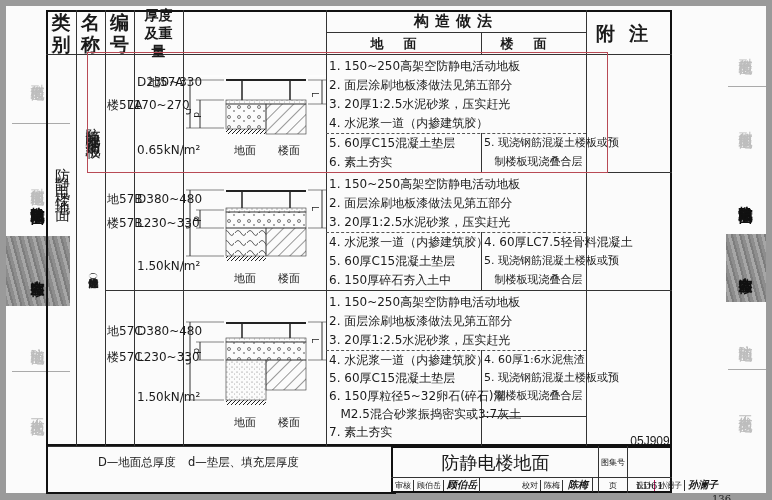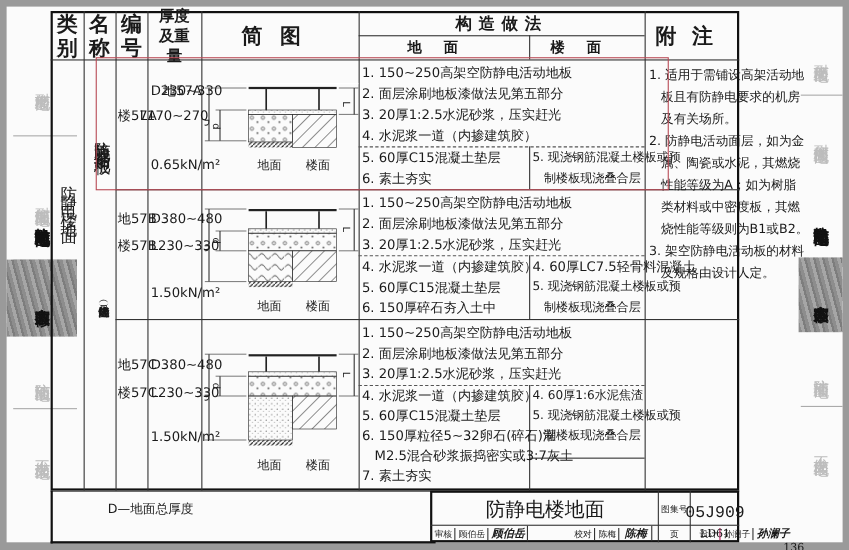--- a/index.html
+++ b/index.html
@@ -93,23 +93,20 @@
     </div>
   <div class="hdr" style="left:70px;top:6px;width:29px;height:42px;">
       <span style="width:20px;">名称</span>
     </div>
   <div class="hdr" style="left:99px;top:6px;width:29px;height:42px;">
       <span style="width:20px;">编号</span>
     </div>
   <div class="hdr" style="left:128px;top:6px;width:49px;height:42px;font-size:14px;line-height:18px;">
       <span style="width:40px;">厚度及重量</span>
     </div>
-  <div class="hdr" style="left:177px;top:6px;width:143px;height:42px;letter-spacing:16px;">
-      <span>简图</span>
-    </div>
   <div class="hdr" style="left:320px;top:4px;width:260px;height:22px;font-size:15px;letter-spacing:6px;">
       <span>构造做法</span>
     </div>
   <div class="hdr" style="left:320px;top:27px;width:155px;height:21px;font-size:13px;letter-spacing:20px;">
       <span>地面</span>
     </div>
   <div class="hdr" style="left:475px;top:27px;width:105px;height:21px;font-size:13px;letter-spacing:20px;">
       <span>楼面</span>
     </div>
   <div class="hdr" style="left:580px;top:6px;width:86px;height:42px;letter-spacing:14px;">
@@ -272,46 +269,35 @@
     <div class="txt" style="left:323px;top:362px;">5. 60厚C15混凝土垫层</div>
     <div class="txt" style="left:323px;top:380px;">6. 150厚粒径5~32卵石(碎石)灌</div>
     <div class="txt" style="left:323px;top:398px;white-space:pre;">   M2.5混合砂浆振捣密实或3:7灰土</div>
     <div class="txt" style="left:323px;top:416px;">7. 素土夯实</div>
     <div class="txt" style="left:478px;top:344px;font-size:11px;">4. 60厚1:6水泥焦渣</div>
     <div class="txt" style="left:478px;top:362px;font-size:11px;">5. 现浇钢筋混凝土楼板或预</div>
     <div class="txt" style="left:478px;top:380px;font-size:11px;white-space:pre;">   制楼板现浇叠合层</div>
     <div class="hl" style="left:475px;top:410px;width:105px;"></div>
   </div>
 
-  <div class="abs notes" style="left:584px;top:52px;width:82px;">
-    <div style="white-space:pre;">1. 适用于需铺设高架活动地</div>
-    <div style="white-space:pre;">   板且有防静电要求的机房</div>
-    <div style="white-space:pre;">   及有关场所。</div>
-    <div style="white-space:pre;">2. 防静电活动面层，如为金</div>
-    <div style="white-space:pre;">   属、陶瓷或水泥，其燃烧</div>
-    <div style="white-space:pre;">   性能等级为A；如为树脂</div>
-    <div style="white-space:pre;">   类材料或中密度板，其燃</div>
-    <div style="white-space:pre;">   烧性能等级则为B1或B2。</div>
-    <div style="white-space:pre;">3. 架空防静电活动板的材料</div>
-    <div style="white-space:pre;">   及规格由设计人定。</div>
-  </div>
 
   <div class="redbox" style="left:81px;top:46px;width:521px;height:121px;"></div>
 
   <div class="txt" style="left:92px;top:446px;font-size:11.5px;">D—地面总厚度</div>
+  <div class="txt" style="left:182px;top:446px;font-size:11.5px;">d—垫层、填充层厚度</div>
   <div class="abs" style="left:40px;top:440px;width:2px;height:48px;background:#111;"></div>
   <div class="hl thick" style="left:40px;top:486px;width:350px;"></div>
 
   <div class="abs" style="left:385px;top:440px;width:281px;height:47px;border:2px solid #111;"></div>
   <div class="hl" style="left:385px;top:471px;width:281px;"></div>
   <div class="vl" style="left:592px;top:440px;height:47px;"></div>
   <div class="vl" style="left:621px;top:440px;height:47px;"></div>
   <div class="abs" style="left:387px;top:442px;width:205px;height:29px;display:flex;align-items:center;justify-content:center;font-size:18px;">防静电楼地面</div>
   <div class="abs" style="left:593px;top:442px;width:28px;height:29px;display:flex;align-items:center;justify-content:center;font-size:8px;">图集号</div>
-  <div class="abs" style="left:622px;top:446px;width:44px;height:29px;display:flex;align-items:center;justify-content:center;font-size:15px;font-family:Liberation Mono, monospace;">05J909</div>
+  <div class="abs" style="left:622px;top:420px;width:44px;height:29px;display:flex;align-items:center;justify-content:center;font-size:12px;font-family:Liberation Sans, sans-serif;">05J909</div>
 
   <div class="abs" style="left:387px;top:472px;width:178px;height:14px;display:flex;align-items:center;font-size:8px;gap:1px;white-space:nowrap;">
     <span style="border-right:1px solid #333;padding:0 2px;">审核</span>
     <span style="border-right:1px solid #333;padding:0 2px;">顾伯岳</span>
     <span class="sign" style="border-right:1px solid #333;padding:0 2px;font-size:10px;">顾伯岳</span>
     <span style="border-right:1px solid #333;padding:0 2px;margin-left:39px;">校对</span>
     <span style="border-right:1px solid #333;padding:0 2px;">陈梅</span>
     <span class="sign" style="border-right:1px solid #333;padding:0 4px;font-size:10px;">陈梅</span>
     <span style="border-right:1px solid #be185d;padding:0 2px;margin-left:40px;">设计</span>
     <span style="border-right:1px solid #333;padding:0 2px;">孙澜子</span>

